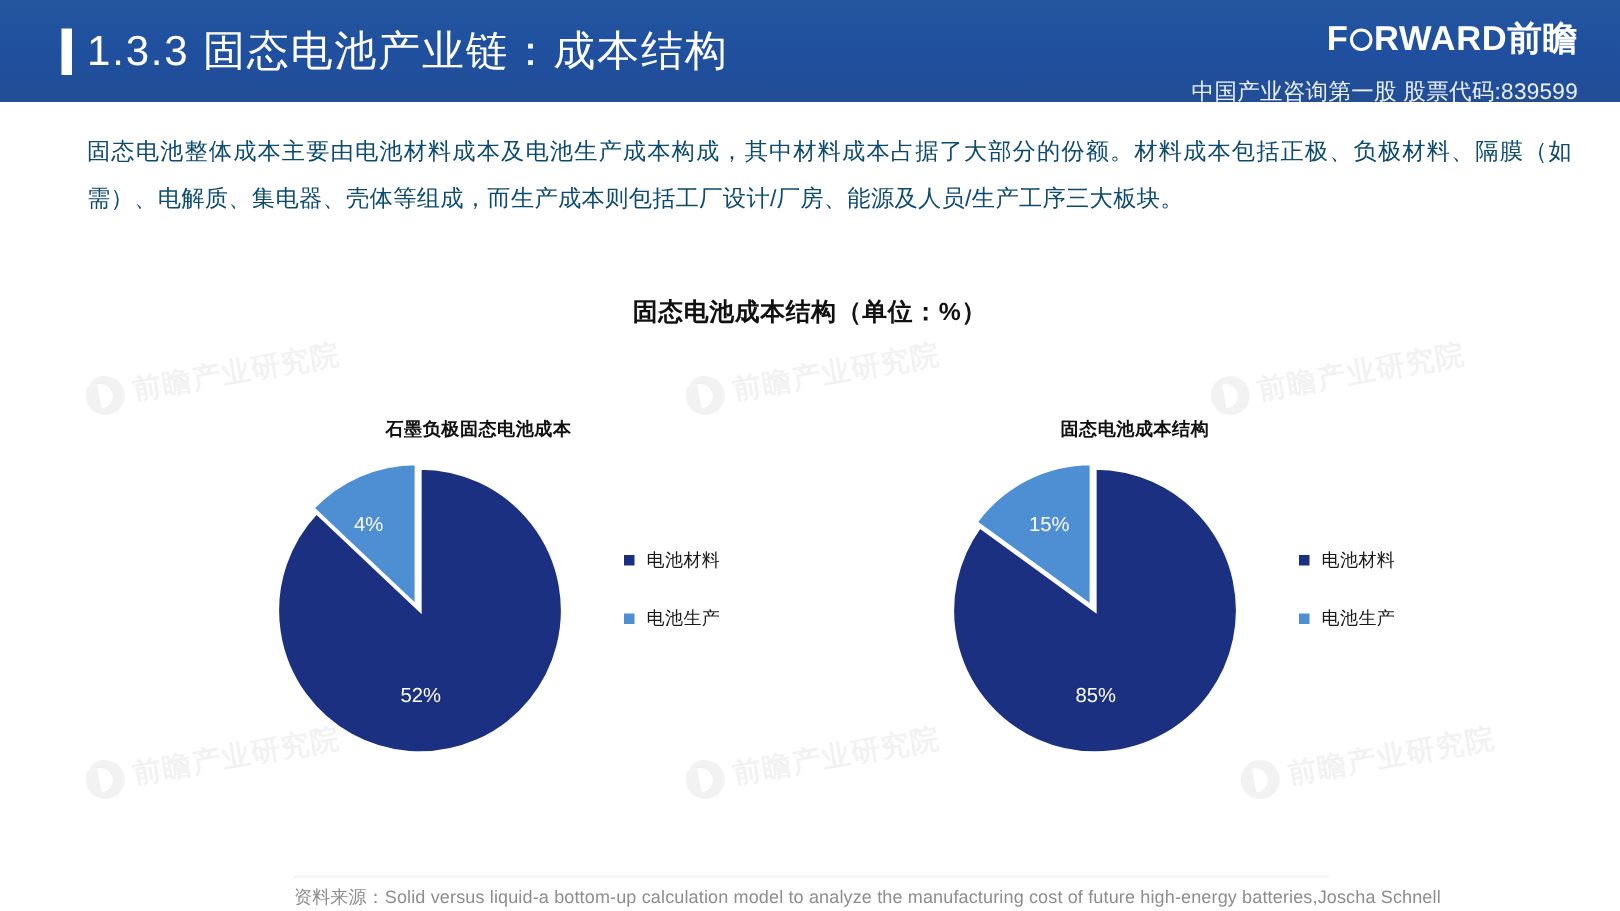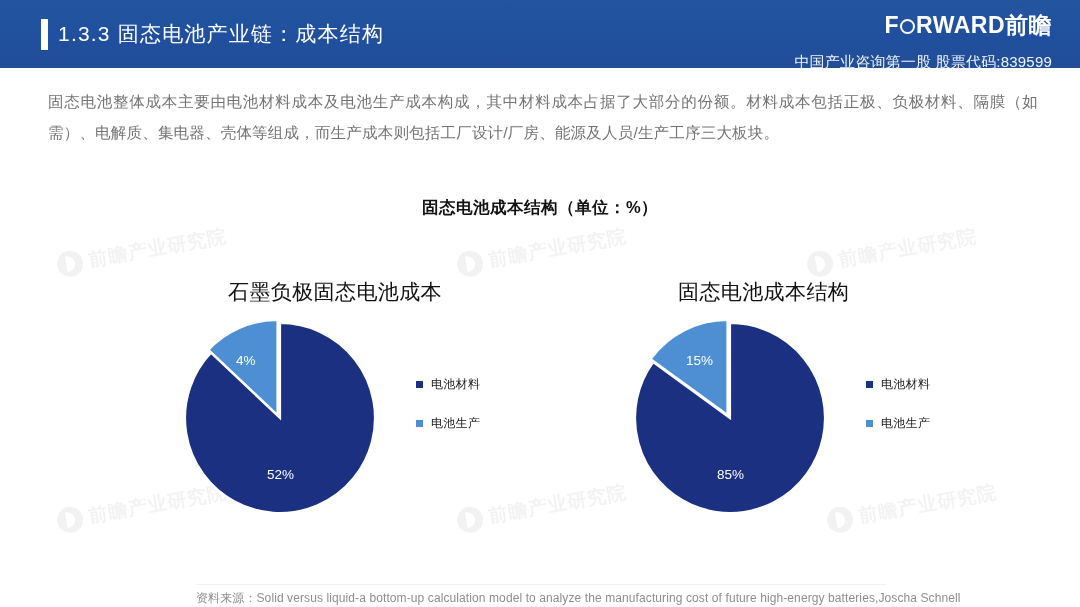--- a/index.html
+++ b/index.html
@@ -31,21 +31,21 @@
   }
   .header-accent {
     position: absolute;
     left: 41px; top: 19px;
     width: 7px; height: 31px;
     background: #ffffff;
   }
   .header-title {
     position: absolute;
     left: 58px; top: 17px;
-    font-size: 21px;
+    font-size: 28px;
     letter-spacing: 1.2px;
     color: #ffffff;
     font-weight: 400;
     line-height: 34px;
     white-space: nowrap;
   }
 
   
   .brand {
     position: absolute;
@@ -76,25 +76,25 @@
     margin-top: 17px;
     font-size: 15px;
     letter-spacing: 0.2px;
     white-space: nowrap;
     color: #eef3fb;
   }
 
   
   .body-text {
     position: absolute;
-    left: 48px; top: 86px;
+    left: 58px; top: 86px;
     width: 990px;
     font-size: 15.5px;
     line-height: 31px;
-    color: #737373;
+    color: #0c4a6e;
     text-align: justify;
     letter-spacing: 0.2px;
   }
 
   
   .chart-title {
     position: absolute;
     left: 0; top: 197px;
     width: 1080px;
     text-align: center;
@@ -102,26 +102,26 @@
     font-weight: bold;
     color: #111111;
     letter-spacing: 0.5px;
   }
 
   .pie-block { position: absolute; }
   .pie-block.left  { left: 180px; top: 278px; width: 360px; }
   .pie-block.right { left: 630px; top: 278px; width: 370px; }
 
   .pie-subtitle {
-    font-size: 21px;
+    font-size: 12px;
     color: #111111;
     text-align: left;
-    font-weight: 400;
+    font-weight: 700;
     letter-spacing: 0.4px;
-    margin-left: 48px;
+    margin-left: 77px;
   }
 
   .pie-wrap {
     position: relative;
     margin-top: 12px;
     width: 200px;
     height: 200px;
   }
   .pie-svg { display: block; width: 200px; height: 200px; }
 

